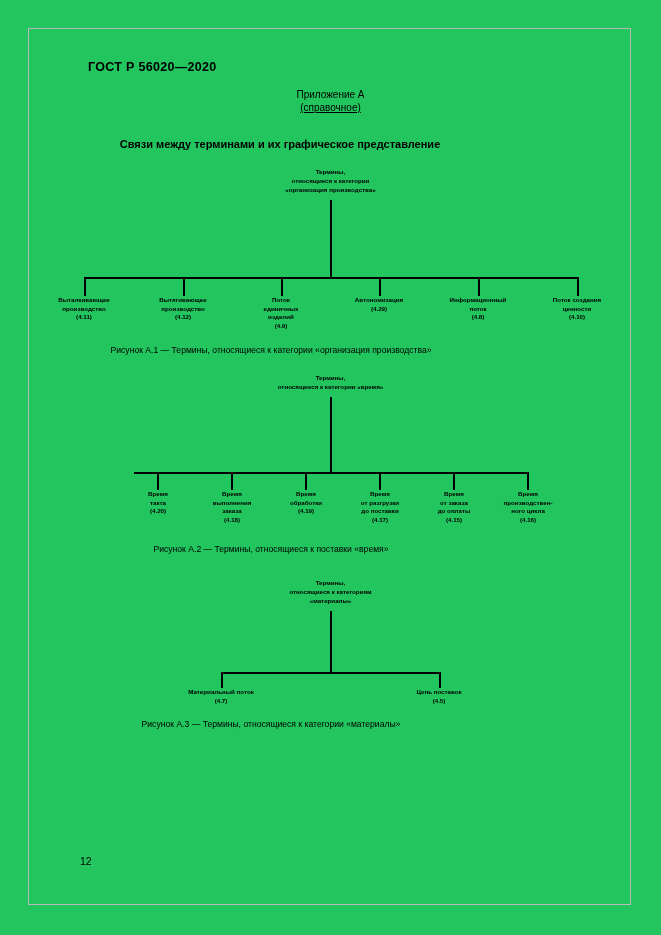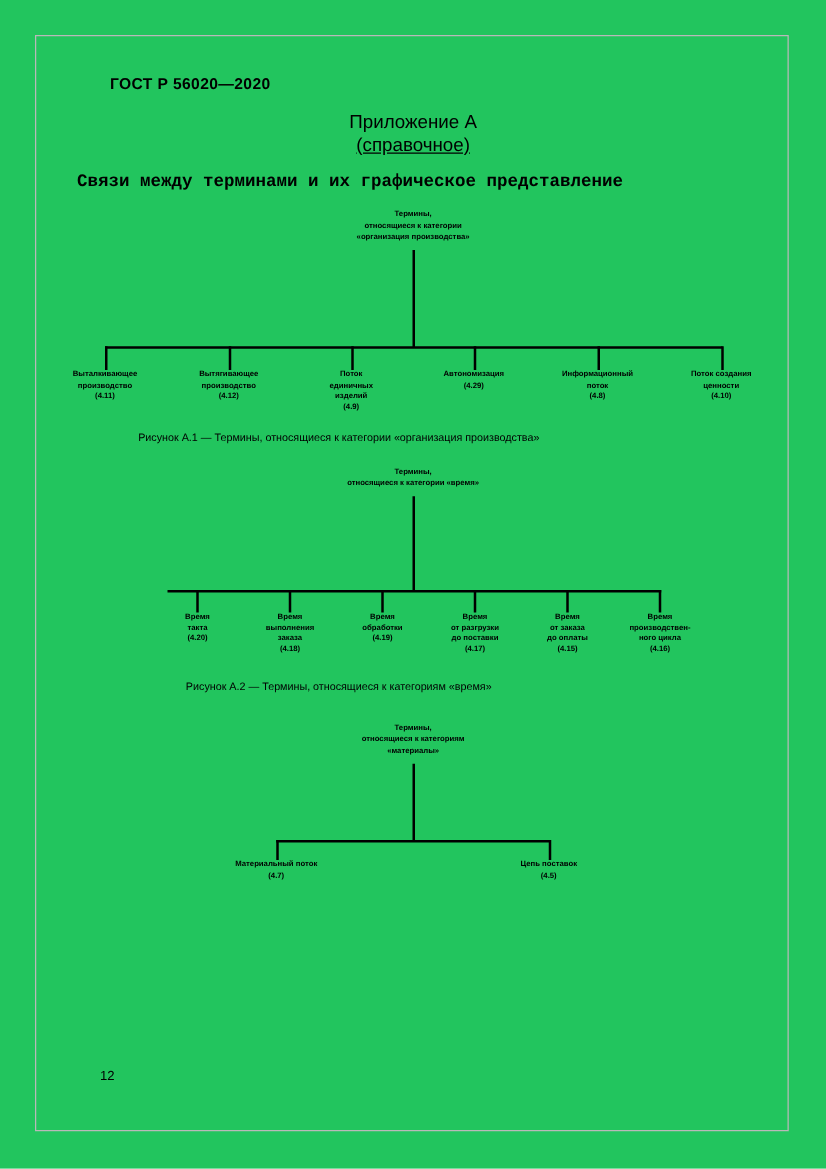--- a/index.html
+++ b/index.html
@@ -34,32 +34,31 @@
     font-size: 12.5px;
     font-weight: bold;
     letter-spacing: 0.3px;
   }
   .appendix-block {
     position: absolute;
     left: 0;
     top: 89px;
     width: 661px;
     text-align: center;
-    font-size: 15px;
+    font-size: 10px;
   }
   .appendix-block .l2 { margin-top: 2px; text-decoration: underline; }
   .main-title {
     position: absolute;
     left: 0;
     top: 138px;
     width: 560px;
     text-align: center;
-    font-size: 14px;
-    font-weight: bold;
-    font-family: Liberation Mono, monospace;
+    font-size: 11px;
+    font-weight: bold;
   }
 
   
   .diagram {
     position: absolute;
     left: 0;
     width: 661px;
   }
   .root-node {
     width: 661px;
@@ -217,21 +216,21 @@
       <span>(4.15)</span>
     </div>
     <div class="leaf" style="left:490px;top:116px;width:76px;">
       <span>Время</span>
       <span>производствен-</span>
       <span>ного цикла</span>
       <span>(4.16)</span>
     </div>
   </div>
 
-  <div class="fig-caption" style="top:544px;">Рисунок А.2 — Термины, относящиеся к категориям «время»</div>
+  <div class="fig-caption" style="top:544px;">Рисунок А.2 — Термины, относящиеся к поставки «время»</div>
 
   <div class="diagram" id="fig3" style="top:579px;height:130px;">
     <div class="root-node">
       <span>Термины,</span>
       <span>относящиеся к категориям</span>
       <span>«материалы»</span>
     </div>
     <div class="stem" style="left:330px;top:32px;height:62px;"></div>
     <div class="bus" style="left:221px;top:93px;width:219px;"></div>
 
@@ -241,16 +240,17 @@
     <div class="leaf" style="left:161px;top:109px;width:120px;">
       <span>Материальный поток</span>
       <span>(4.7)</span>
     </div>
     <div class="leaf" style="left:379px;top:109px;width:120px;">
       <span>Цепь поставок</span>
       <span>(4.5)</span>
     </div>
   </div>
 
+  <div class="fig-caption" style="top:719px;">Рисунок А.3 — Термины, относящиеся к категории «материалы»</div>
 
   <div class="page-number">12</div>
 
 </div>
 
 </body></html>

